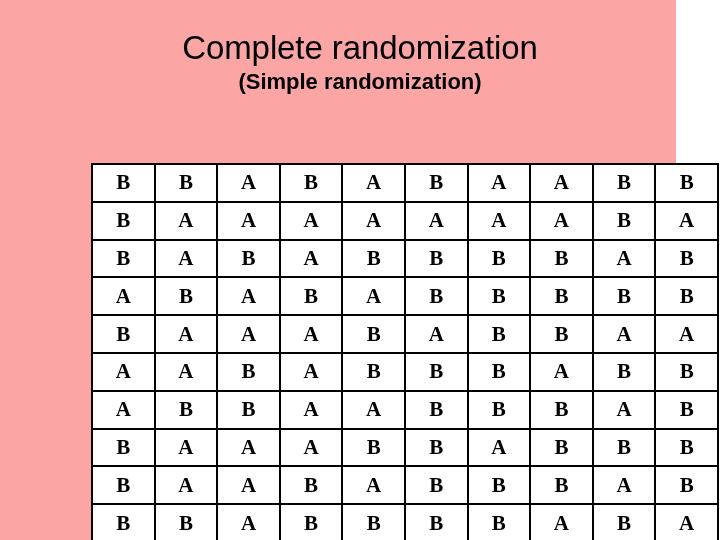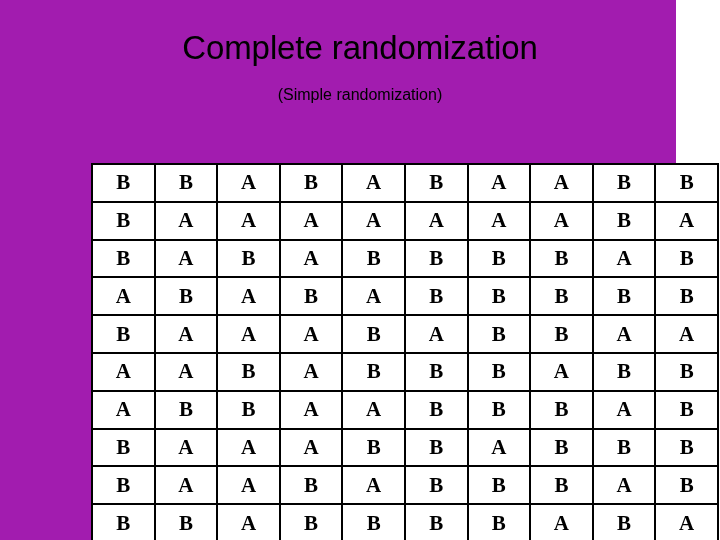--- a/index.html
+++ b/index.html
@@ -15,21 +15,21 @@
     overflow: hidden;
     position: relative;
   }
 
   .slide {
     position: absolute;
     left: 0;
     top: 0;
     width: 676px;
     height: 540px;
-    background: #a21caf;
+    background: #fca5a5;
   }
 
   .title-block {
     position: absolute;
     left: 0;
     top: 28px;
     width: 720px;
     text-align: center;
   }
 
@@ -38,25 +38,24 @@
     font-size: 33px;
     font-weight: 400;
     color: #000000;
     line-height: 40px;
     letter-spacing: -0.1px;
     white-space: nowrap;
   }
 
   .slide-subtitle {
     font-family: "Liberation Sans", sans-serif;
-    font-size: 16px;
-    font-weight: 400;
+    font-size: 22px;
+    font-weight: 700;
     color: #000000;
     line-height: 28px;
-    margin-top: 13px;
     white-space: nowrap;
   }
 
   .randomization-table-wrap {
     position: absolute;
     left: 91px;
     top: 163px;
     width: 606px;
     height: 358px;
   }

